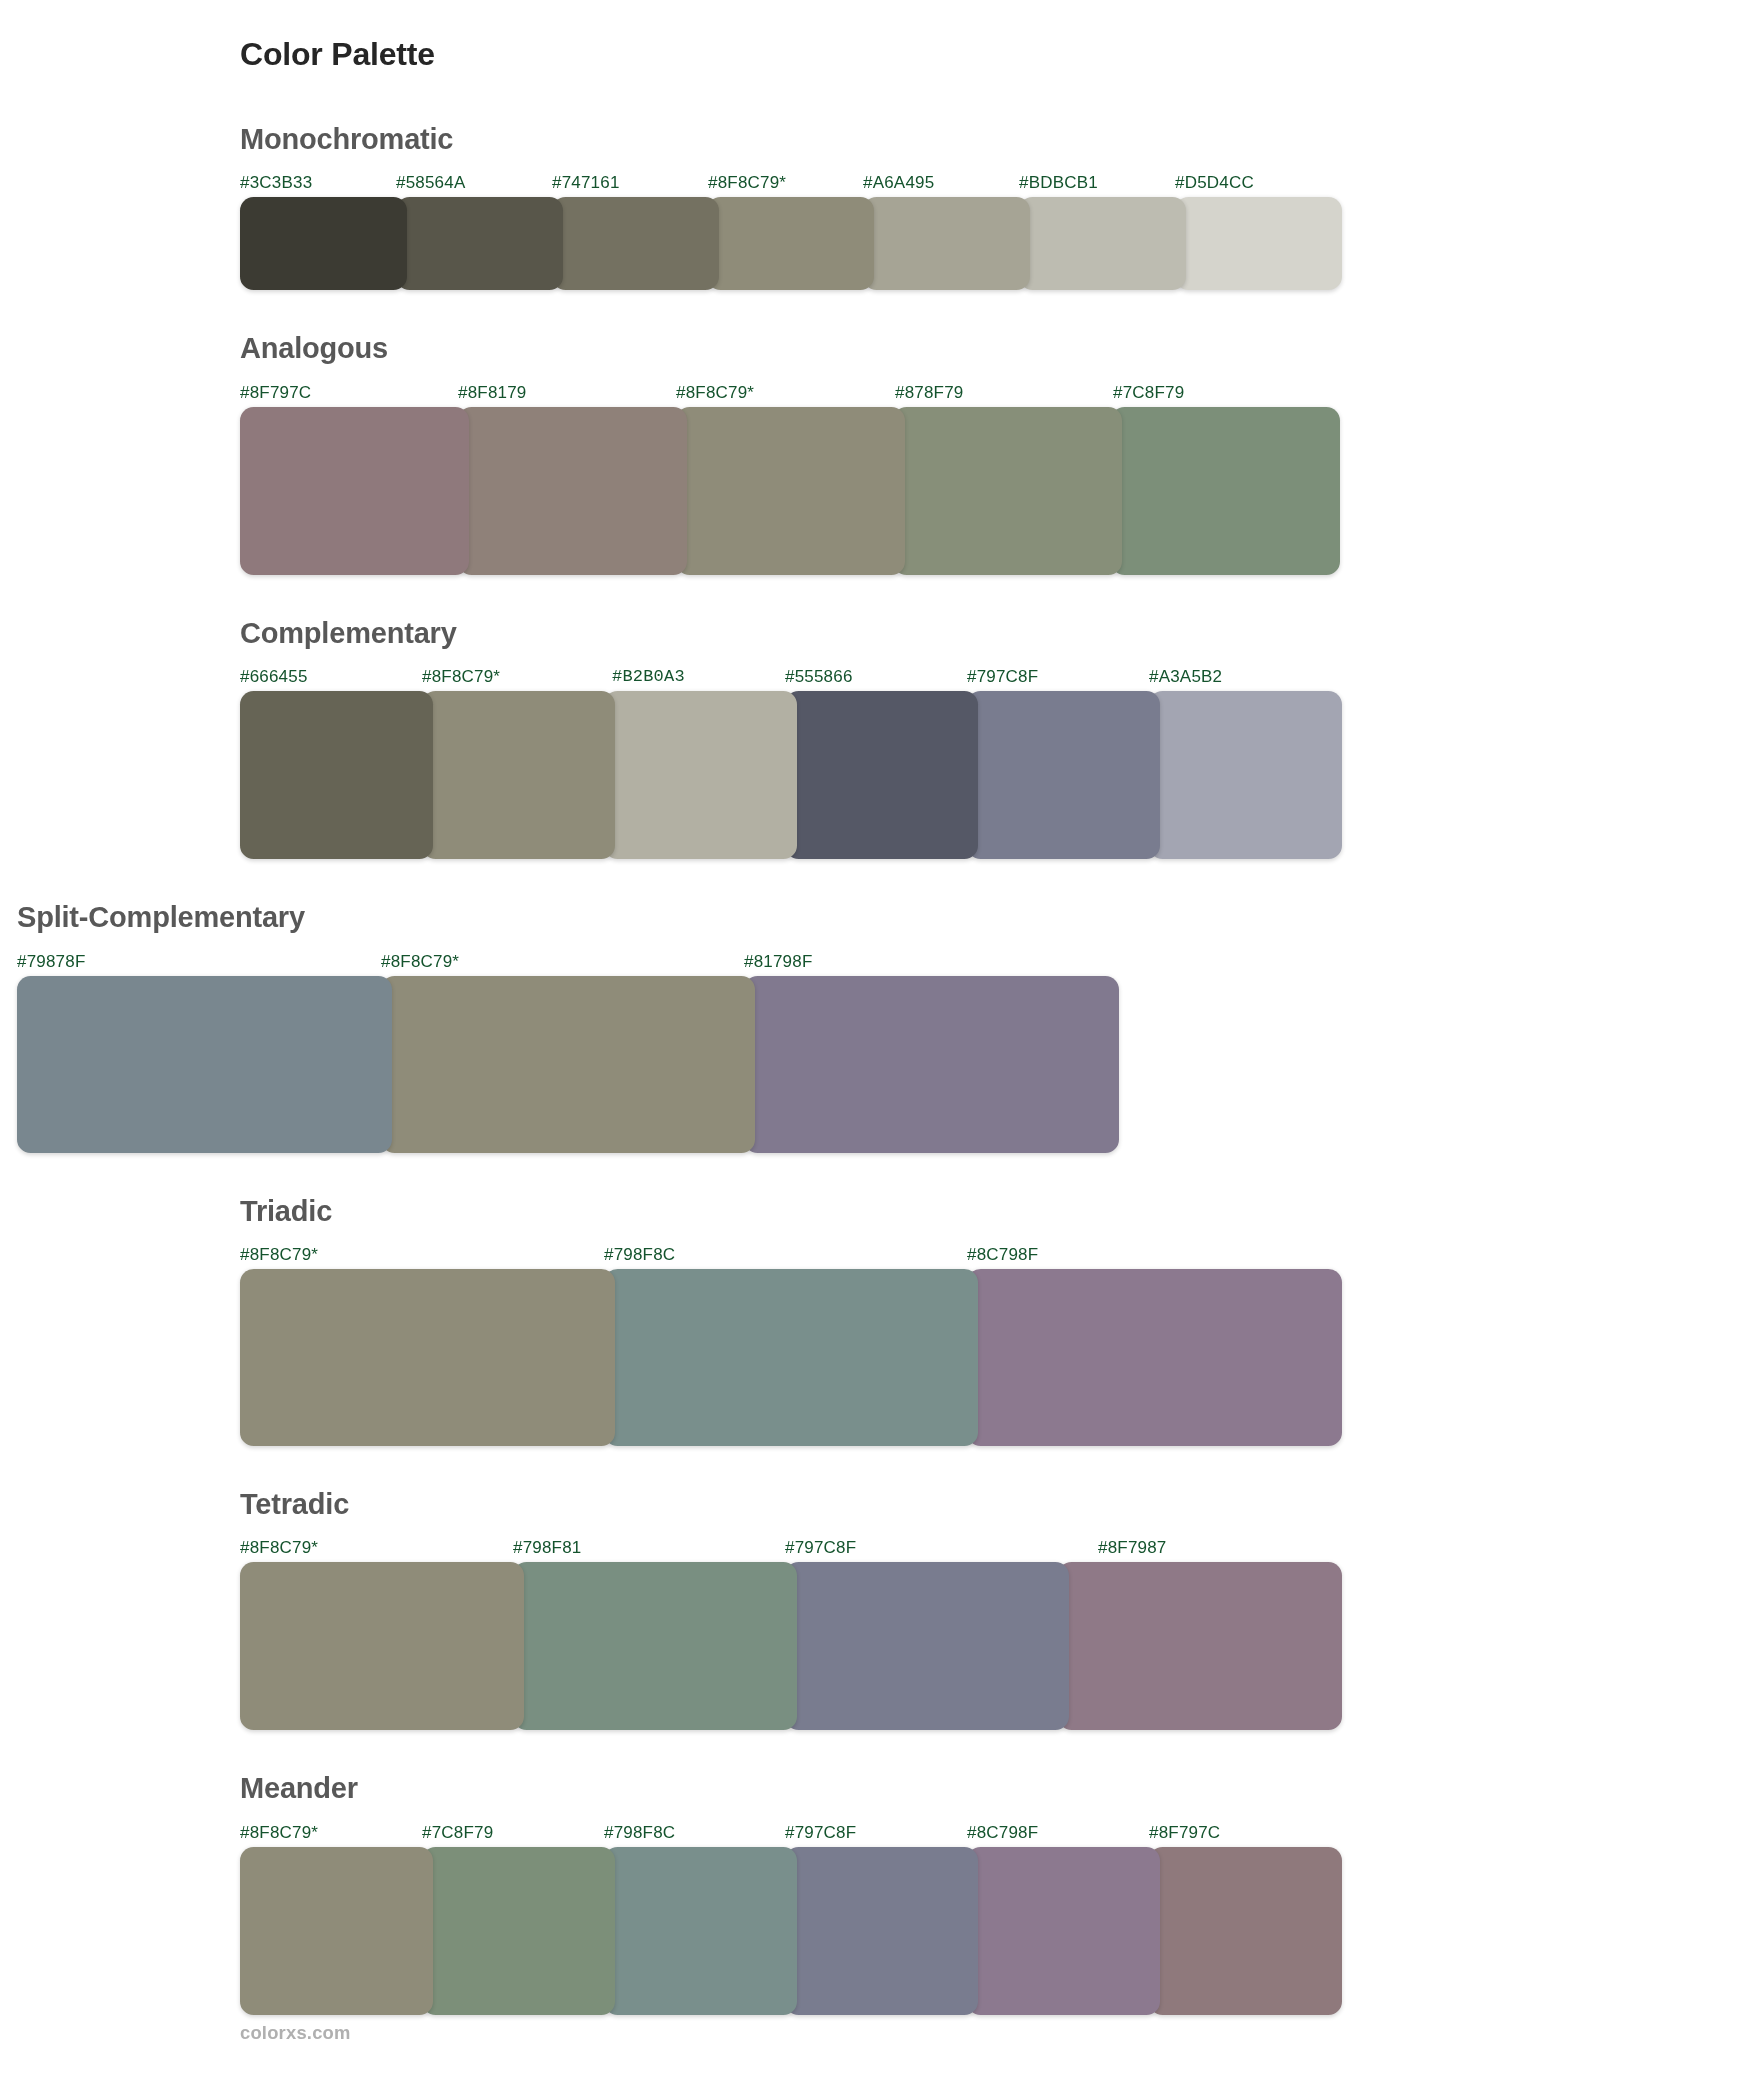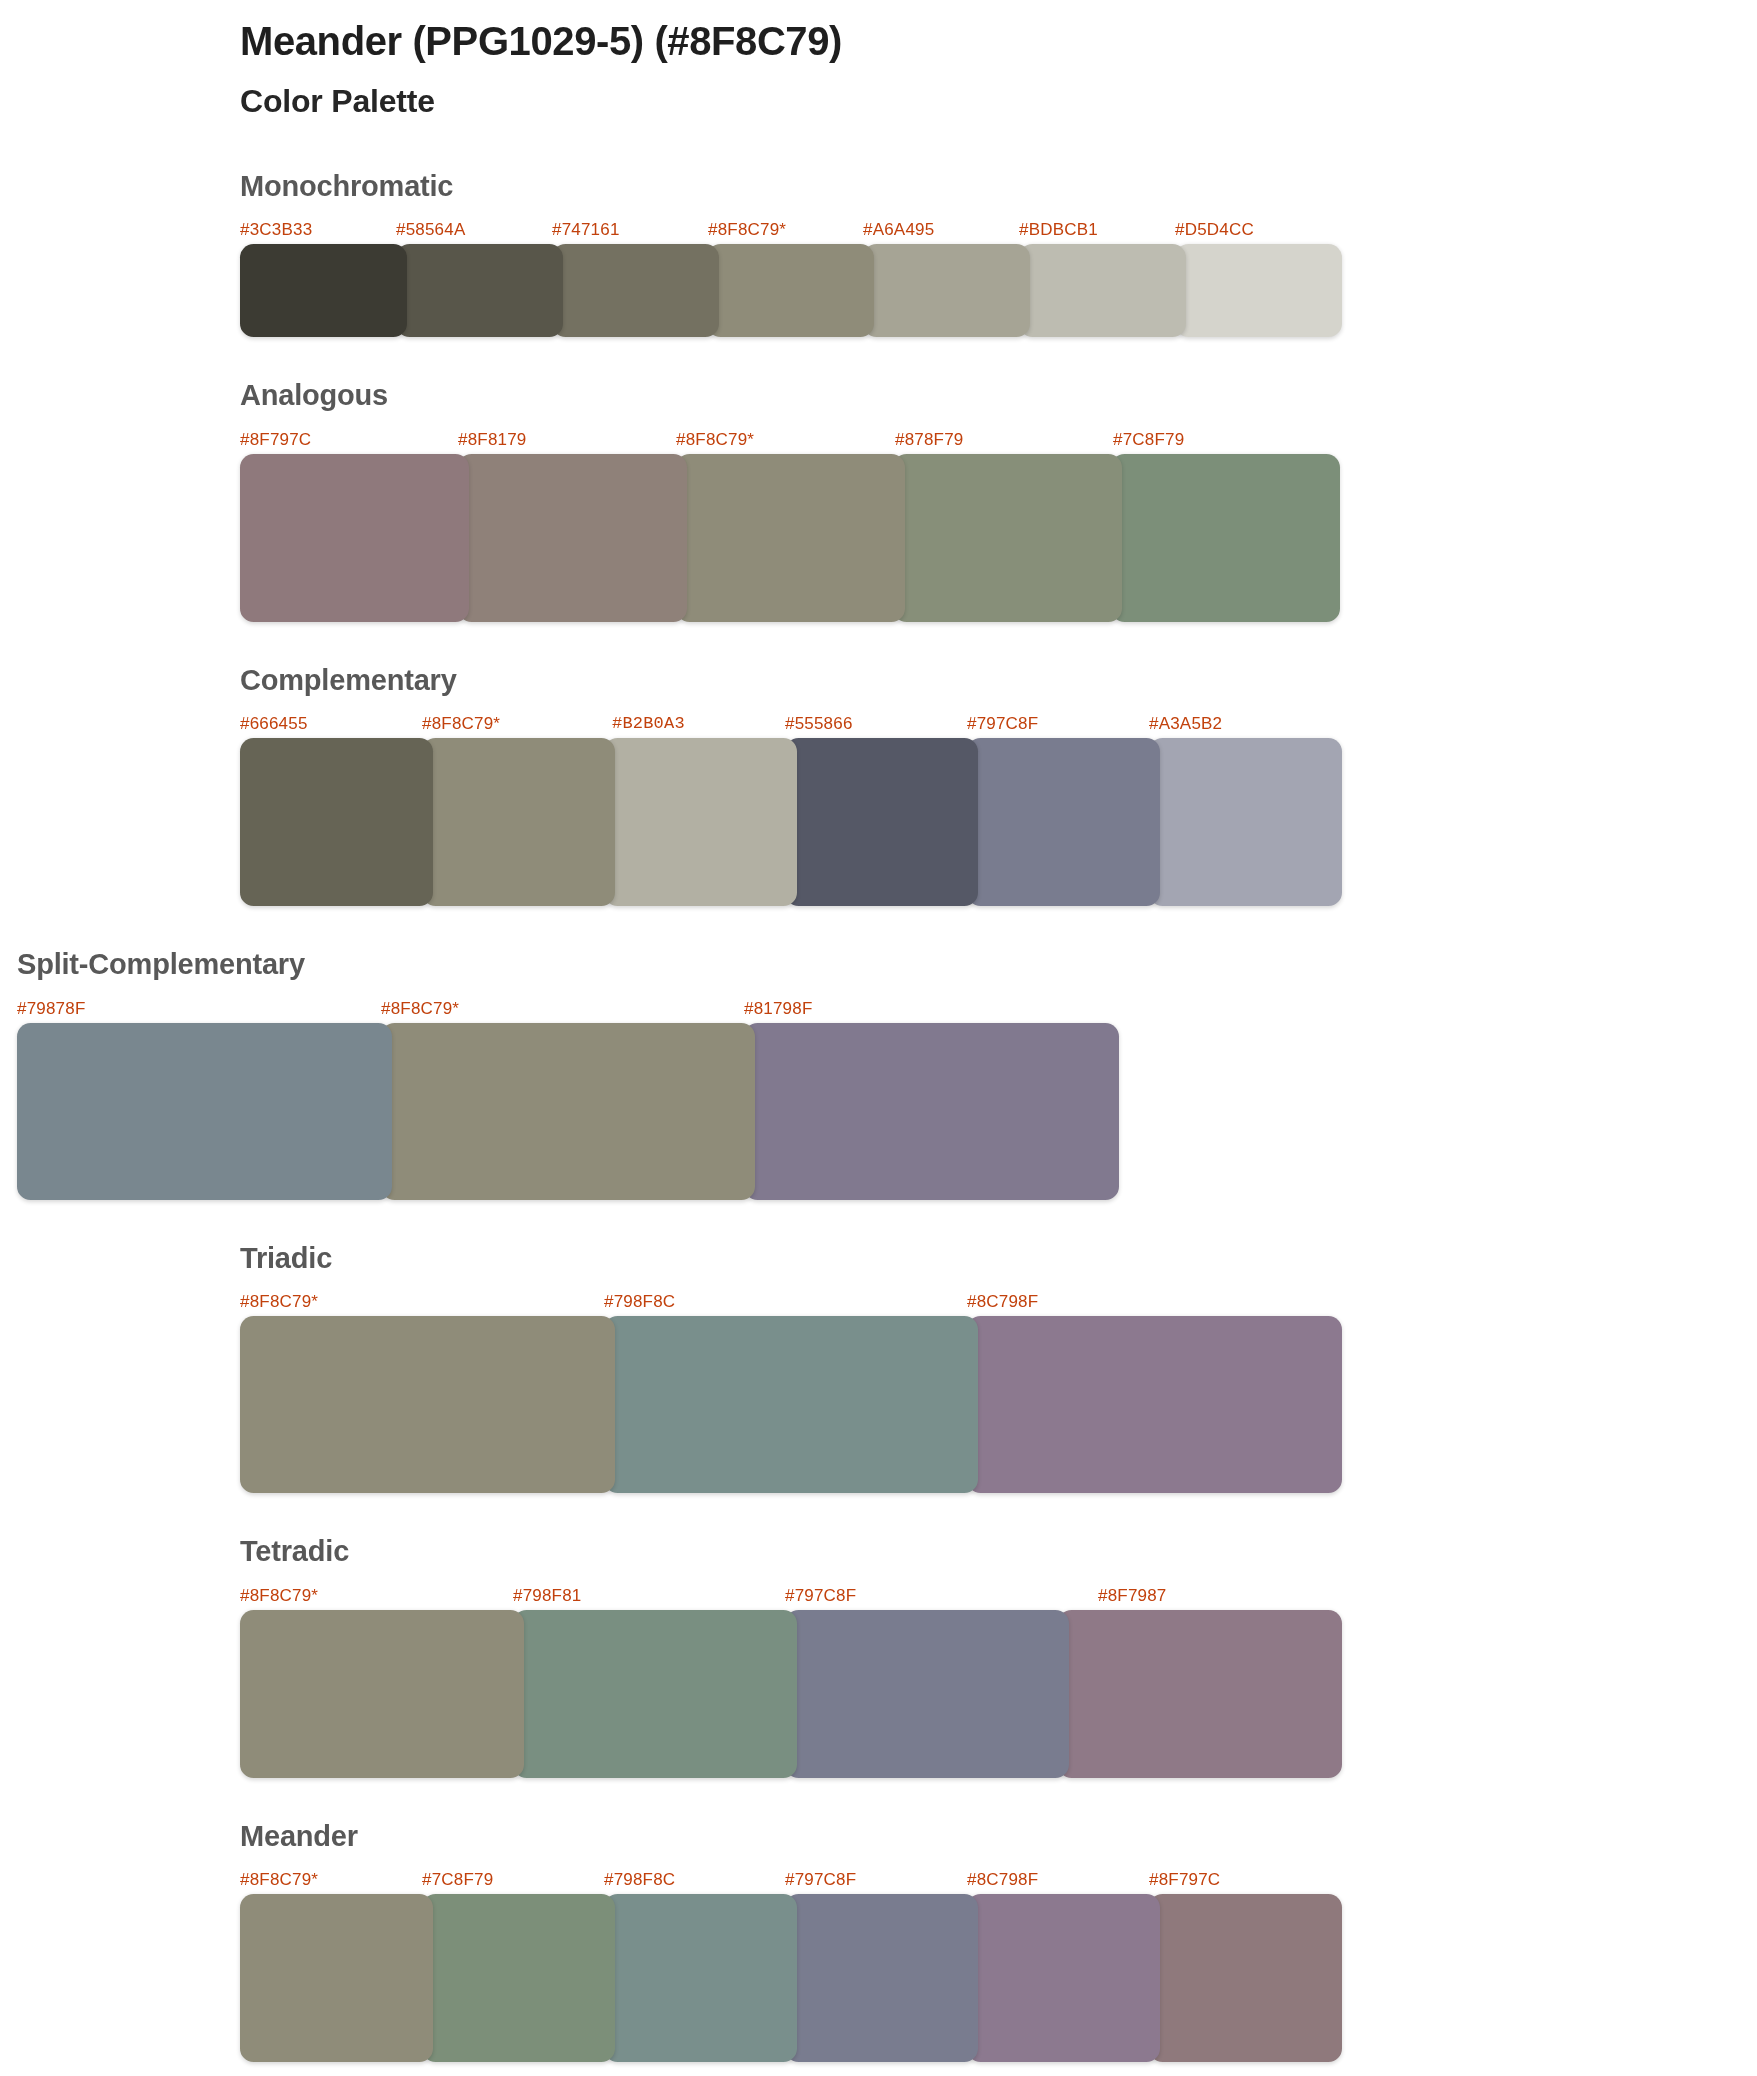--- a/index.html
+++ b/index.html
@@ -68,21 +68,21 @@
     position: relative;
     height: 24px;
     width: 1102px;
   }
 
   .swatch-label {
     position: absolute;
     top: 0;
     font-size: 17px;
     font-weight: normal;
-    color: #c2410c;
+    color: #14532d;
     white-space: nowrap;
     letter-spacing: 0.2px;
   }
 
   .swatch-row {
     position: relative;
     width: 1102px;
     display: flex;
   }
 
@@ -116,21 +116,20 @@
     letter-spacing: 0.2px;
     text-decoration: none;
   }
 </style>
 </head>
 <body>
 
 <div class="page">
 
   <div class="header">
-    <h1 class="page-title">Meander (PPG1029-5) (#8F8C79)</h1>
     <h2 class="page-subtitle">Color Palette</h2>
   </div>
 
   <div class="sections" id="sections-root">
       <div class="section" style="margin-bottom: 43px;">
         <div class="section-heading">Monochromatic</div>
         <div class="swatch-labels">
           <span class="swatch-label" style="left: 0px;">#3C3B33</span>
           <span class="swatch-label" style="left: 156px;">#58564A</span>
           <span class="swatch-label" style="left: 312px;">#747161</span>

